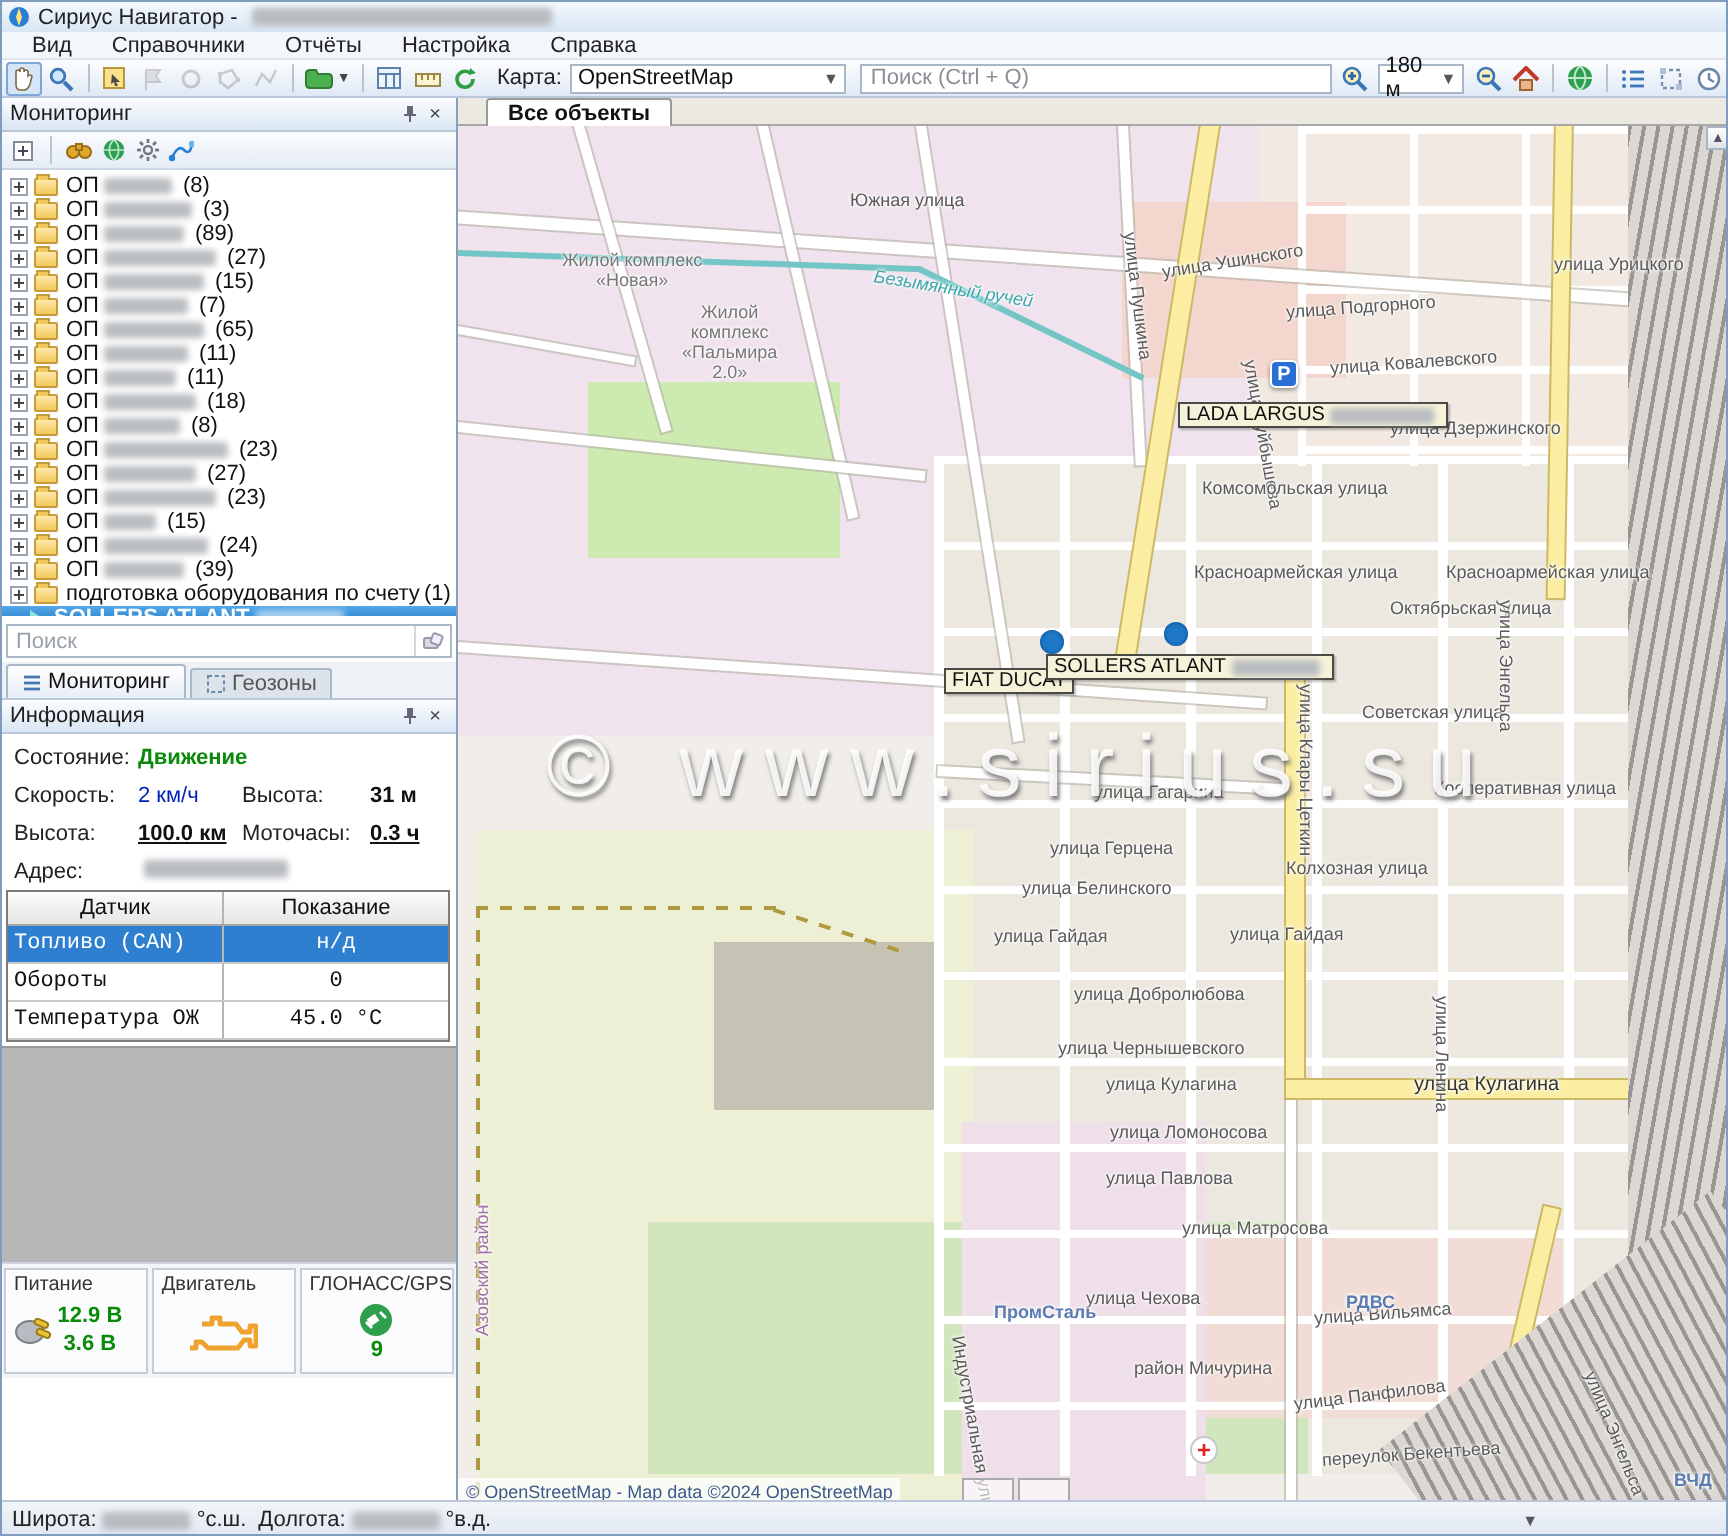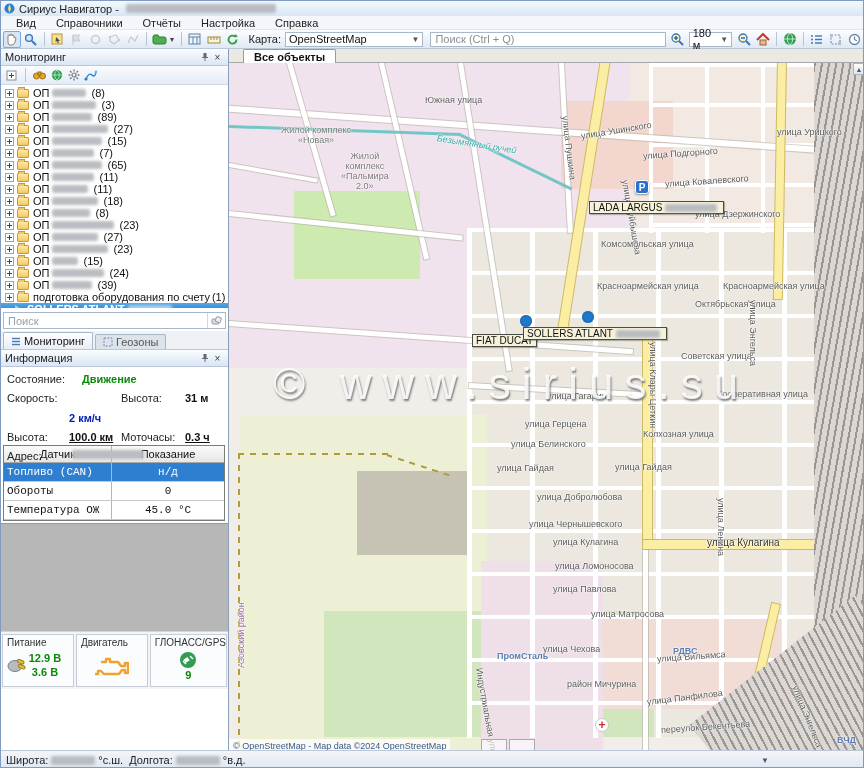--- a/index.html
+++ b/index.html
@@ -55,22 +55,22 @@
   #sb-search .btn{width:18px;height:15px;border-left:1px solid #d0d8e0;display:flex;align-items:center;justify-content:center;}
   #sb-tabs{height:19px;display:flex;align-items:flex-end;background:#eef1f6;border-bottom:1px solid #b9c7d8;padding-left:2px;margin-top:2px;}
   .stab{height:17px;display:flex;align-items:center;gap:3px;padding:0 7px;border:1px solid #a9b8c9;border-bottom:none;
     background:linear-gradient(#fff,#e8eef6);border-radius:2px 2px 0 0;margin-right:2px;}
   .stab.inactive{background:#dde3ea;color:#555;height:15px;}
   
   #info-body{padding:6px 6px 2px 6px;background:#fff;height:76px;}
   .irow{display:flex;margin-bottom:7px;}
   .ilabel{width:62px;color:#222;}
   .ilabel2{width:64px;color:#222;}
-  .green{color:#0a8a0a;font-weight:bold;margin-left:13px;}
-  .navy{color:#0022bb;font-weight:bold;margin-top:20px;}
+  .green{color:#0a8a0a;font-weight:bold;}
+  .navy{color:#0022bb;font-weight:normal;}
   .bold{font-weight:bold;}
   .und{text-decoration:underline;font-weight:bold;}
   
   #senswrap{background:#fff;padding:2px;}
   #senstable{width:222px;border:1px solid #7b7b7b;font-family:"Liberation Mono",monospace;font-size:11px;}
   #senstable .hrow{display:flex;height:17px;background:linear-gradient(#fbfbfb,#e6e6e6);border-bottom:1px solid #a8a8a8;
     font-family:"Liberation Sans",sans-serif;}
   #senstable .hcell{display:flex;align-items:center;justify-content:center;}
   #senstable .c1{width:108px;border-right:1px solid #b5b5b5;}
   #senstable .c2{flex:1;}

